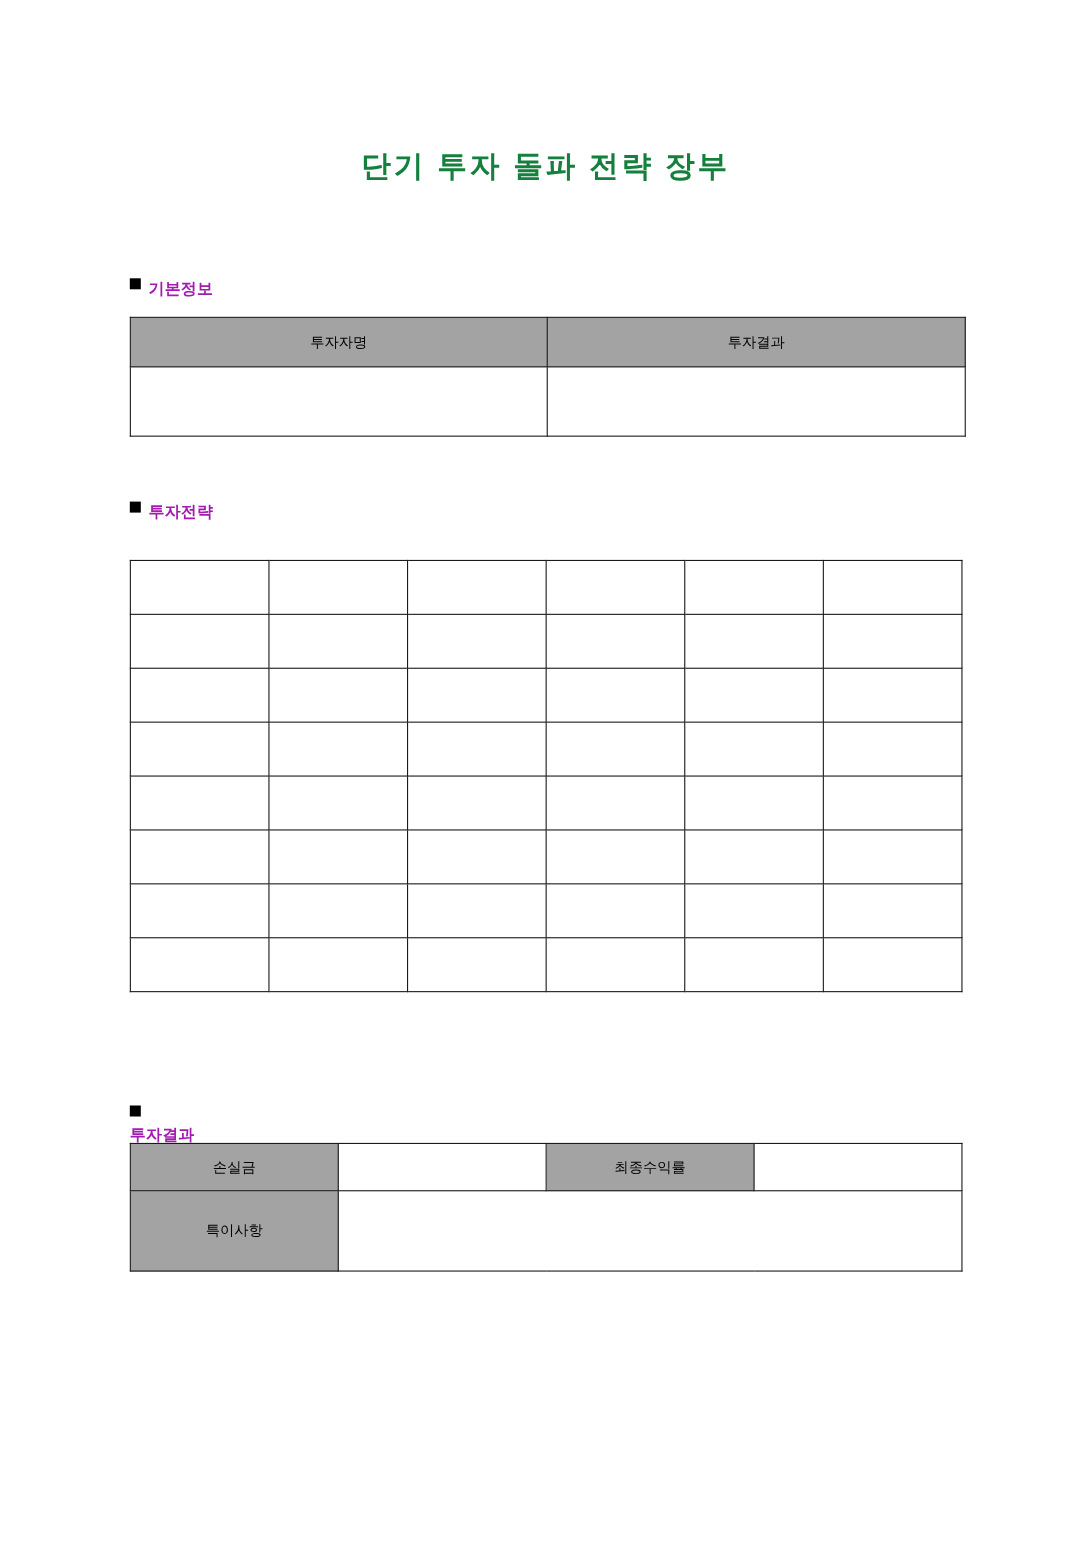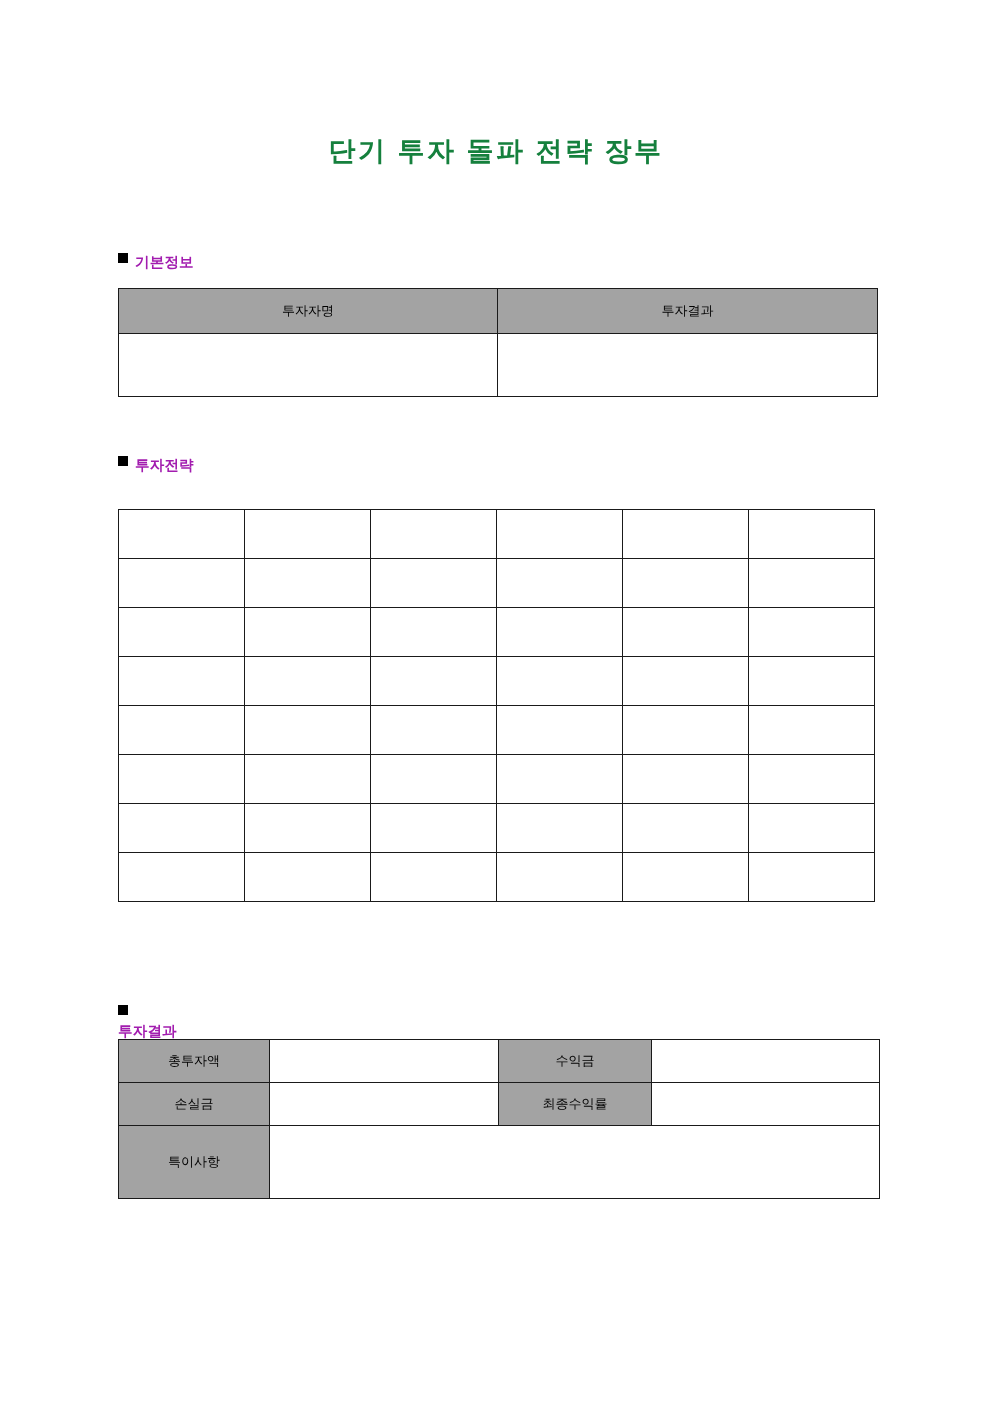--- a/index.html
+++ b/index.html
@@ -215,26 +215,20 @@
 
   <div class="watermark"></div>
 
   <div class="section-head" id="head-result">
     <span class="sq"></span>
     <span>투자결과</span>
   </div>
 
   <table class="tbl" id="tbl-result">
     <tbody>
-        <tr>
-      <td class="hd" style="width:150px">총투자액</td>
-      <td style="width:228px"></td>
-      <td class="hd" style="width:152px">수익금</td>
-      <td style="width:227px"></td>
-    </tr>
     <tr>
       <td class="hd">손실금</td>
       <td></td>
       <td class="hd">최종수익률</td>
       <td></td>
     </tr>
     <tr>
       <td class="hd tall">특이사항</td>
       <td class="tall" colspan="3"></td>
     </tr>

